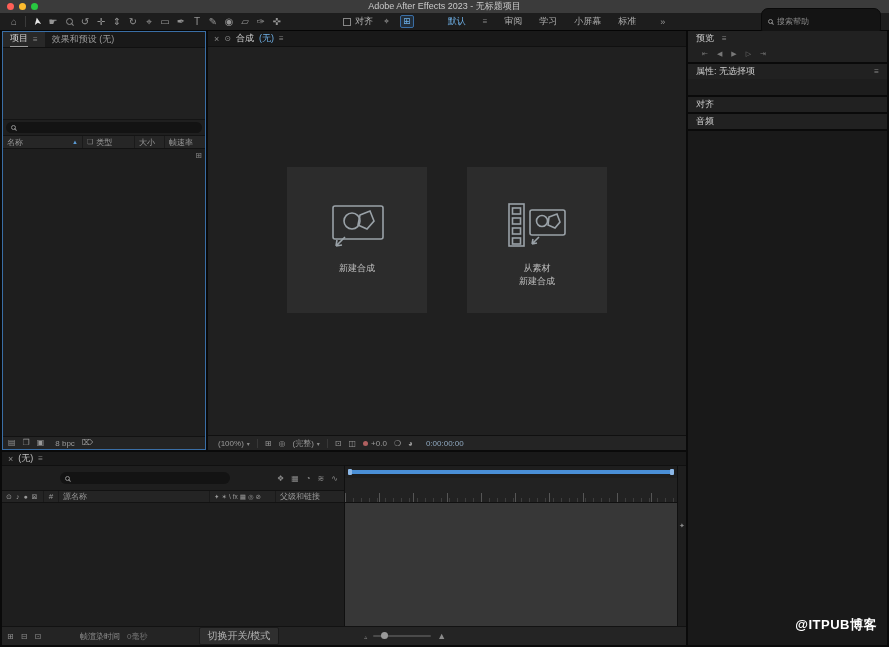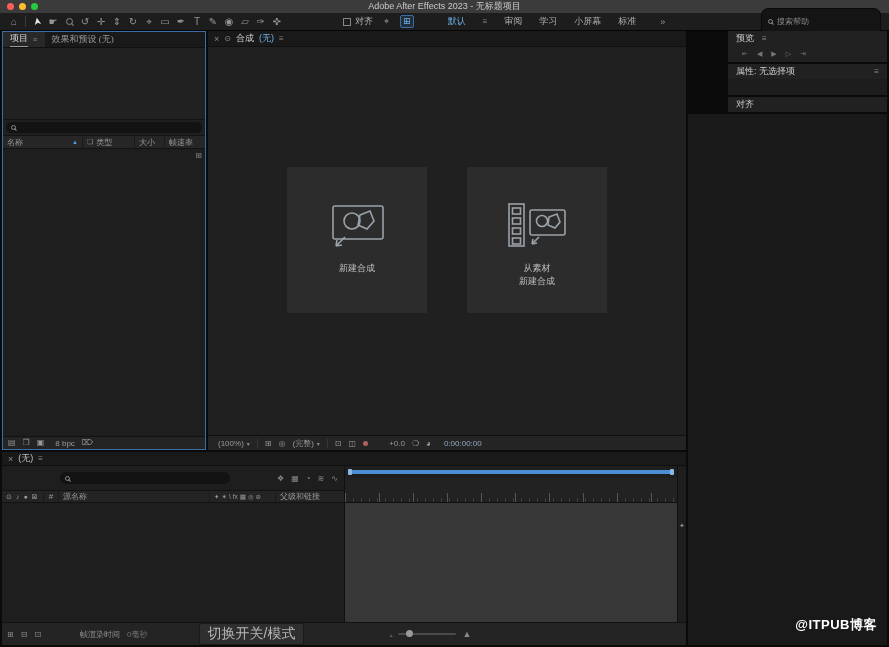--- a/index.html
+++ b/index.html
@@ -39,21 +39,21 @@
   .overflow{margin-left:24px;color:#9a9a9a;font-size:9px;flex:0 0 auto;}
   .help-search{margin-left:auto;margin-right:2px;width:120px;height:28px;background:#141414;border:1px solid #0a0a0a;
     border-radius:7px;display:flex;align-items:center;padding:0 6px;gap:4px;flex:0 0 auto;}
   input{background:transparent;border:none;outline:none;color:#bbb;font-size:8px;font-family:inherit;min-width:0;width:100%;}
   input::placeholder{color:#8a8a8a;}
 
   
   #project-panel{left:2px;top:31px;width:204px;height:419px;background:#1f1f1f;border:1px solid #3a6ea5;
     display:flex;flex-direction:column;}
   .ppanel-tabs{flex:0 0 16px;background:#191919;display:flex;align-items:stretch;font-size:9px;border-bottom:1px solid #101010;}
-  .ptab{padding:0 7px;display:flex;align-items:center;gap:5px;color:#9a9a9a;font-family:Liberation Serif, serif;}
+  .ptab{padding:0 7px;display:flex;align-items:center;gap:5px;color:#9a9a9a;}
   .ptab.active{background:#282828;color:#d6d6d6;}
   .ptab.active .tab-ul{border-bottom:1px solid #9a9a9a;padding-bottom:1px;}
   .pp-preview{flex:0 0 72px;background:#212121;border-bottom:1px solid #141414;}
   .pp-searchrow{flex:0 0 16px;display:flex;align-items:center;padding:0 3px;border-bottom:1px solid #141414;background:#1f1f1f;}
   .search-box{flex:1;height:11px;background:#131313;border-radius:6px;display:flex;align-items:center;padding:0 5px;gap:4px;}
   .pp-cols{flex:0 0 13px;background:#262626;border-bottom:1px solid #121212;display:flex;align-items:stretch;font-size:8px;color:#9a9a9a;}
   .pp-col{padding:0 4px;border-right:1px solid #1a1a1a;display:flex;align-items:center;gap:3px;}
   .col-name{width:80px;text-align:center;}.col-type{width:52px;}.col-size{width:30px;}.col-rate{flex:1;border-right:none;}
   .sort-arrow{color:#5b9bd5;font-size:6px;margin-left:auto;}
   .tag-icon{font-size:7px;color:#8a8a8a;}
@@ -72,28 +72,28 @@
   .ctab-label{color:#d0d0d0;}
   .ctab-suffix{color:#6fb1e8;}
   .viewer{flex:1;background:#202020;display:flex;justify-content:center;align-items:flex-start;padding-top:120px;gap:40px;}
   .tile{width:140px;height:146px;background:#2c2c2c;display:flex;flex-direction:column;align-items:center;}
   .tile svg{margin-top:34px;flex:0 0 auto;}
   .tile-label{margin-top:13px;font-size:9px;color:#c0c0c0;text-align:center;line-height:1.45;}
   .comp-status{flex:0 0 15px;background:#242424;border-top:1px solid #101010;display:flex;align-items:center;gap:7px;
     padding:0 10px;font-size:8px;color:#9a9a9a;}
   .caret{font-size:6px;color:#8a8a8a;margin-left:-4px;}
   .status-divider{width:1px;height:9px;background:#383838;}
-  .exposure{display:flex;align-items:center;gap:21px;}
+  .exposure{display:flex;align-items:center;gap:3px;}
   .exposure-dot{width:5px;height:5px;border-radius:50%;background:#b06060;display:inline-block;}
   .timecode{color:#8fa8bf;margin-left:6px;}
   .st-icon{font-size:8px;}
 
   
   #right-panel{left:688px;top:31px;width:199px;height:614px;display:flex;flex-direction:column;gap:2px;}
-  .rp-section{background:#212121;margin-left:40px;}
+  .rp-section{background:#212121;}
   .rp-header{height:15px;display:flex;align-items:center;padding:0 8px;font-size:9px;color:#cccccc;gap:8px;}
   .rp-header .menu-right{margin-left:auto;}
   .transport{height:16px;display:flex;align-items:center;gap:9px;padding:0 14px;font-size:7px;color:#787878;}
   .properties-body{height:16px;background:#1d1d1d;}
   .rp-rest{flex:1;background:#191919;}
 
   
   #timeline-panel{left:2px;top:452px;width:684px;height:193px;background:#1e1e1e;display:flex;flex-direction:column;}
   .tl-tabs{flex:0 0 14px;background:#191919;display:flex;align-items:center;gap:5px;padding:0 6px;font-size:9px;border-bottom:1px solid #101010;}
   .tl-tab-label{color:#c0c0c0;}
@@ -124,21 +124,21 @@
     background-position:left bottom,left bottom;
     background-repeat:no-repeat;}
   .tl-track{flex:1;background:#373737;}
   .tl-strip{flex:0 0 9px;background:#1e1e1e;border-left:1px solid #101010;display:flex;flex-direction:column;
     align-items:center;padding-top:56px;font-size:7px;color:#8a8a8a;}
   .tl-footer{flex:0 0 14px;background:#242424;border-top:1px solid #121212;display:flex;align-items:center;
     padding:0 5px;font-size:8px;color:#8f8f8f;gap:7px;}
   .tf-icon{font-size:8px;}
   .render-label{margin-left:32px;}
   .render-value{color:#6f6f6f;}
-  .modes-btn{background:#2f2f2f;border:1px solid #1a1a1a;border-radius:2px;padding:1px 8px;color:#b5b5b5;font-size:14px;margin-left:44px;}
+  .modes-btn{background:#2f2f2f;border:1px solid #1a1a1a;border-radius:2px;padding:1px 8px;color:#b5b5b5;font-size:10px;margin-left:44px;}
   .zoom-ctrl{margin-left:78px;display:flex;align-items:center;gap:6px;color:#8a8a8a;}
   .mountain-small{font-size:6px;} .mountain-large{font-size:9px;}
   .zoom-track{width:58px;height:2px;background:#4a4a4a;position:relative;border-radius:1px;}
   .zoom-knob{position:absolute;left:8px;top:-3px;width:7px;height:7px;border-radius:50%;background:#9a9a9a;}
 
   #watermark{position:absolute;right:12px;bottom:13px;font-size:13px;font-weight:bold;color:#ffffff;letter-spacing:.5px;}
 </style>
 </head>
 <body>
 
@@ -320,20 +320,25 @@
     </div>
     <div class="properties-body"></div>
   </div>
 
   <div class="rp-section">
     <div class="rp-header">
       <span>对齐</span>
     </div>
   </div>
 
+  <div class="rp-section">
+    <div class="rp-header">
+      <span>音频</span>
+    </div>
+  </div>
 
 
   <div class="rp-rest"></div>
 </div>
 
 <div id="timeline-panel" class="abs">
   <div class="tl-tabs">
     <span class="close-icon">×</span>
     <span class="tl-tab-label">(无)</span>
     <span class="panel-menu">≡</span>

